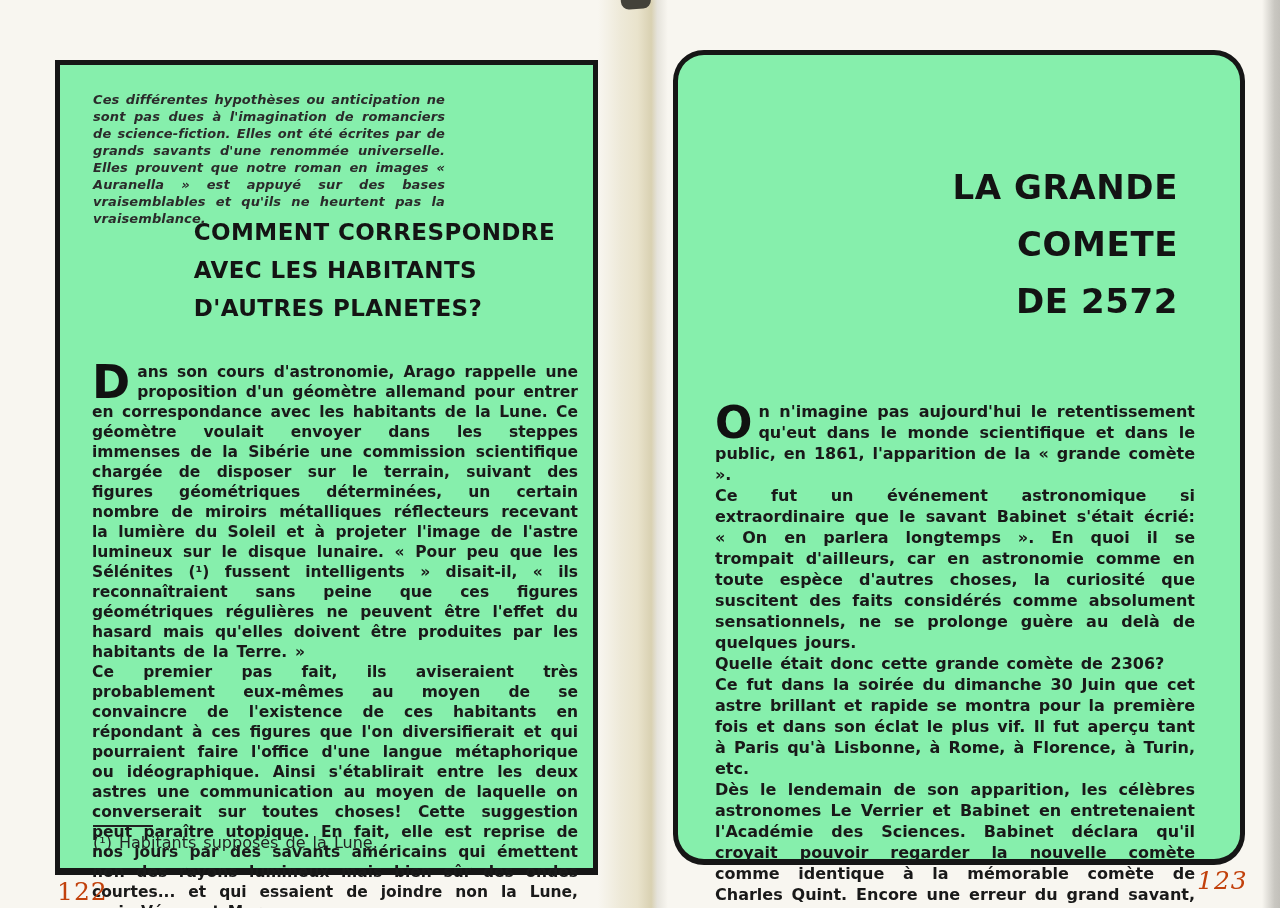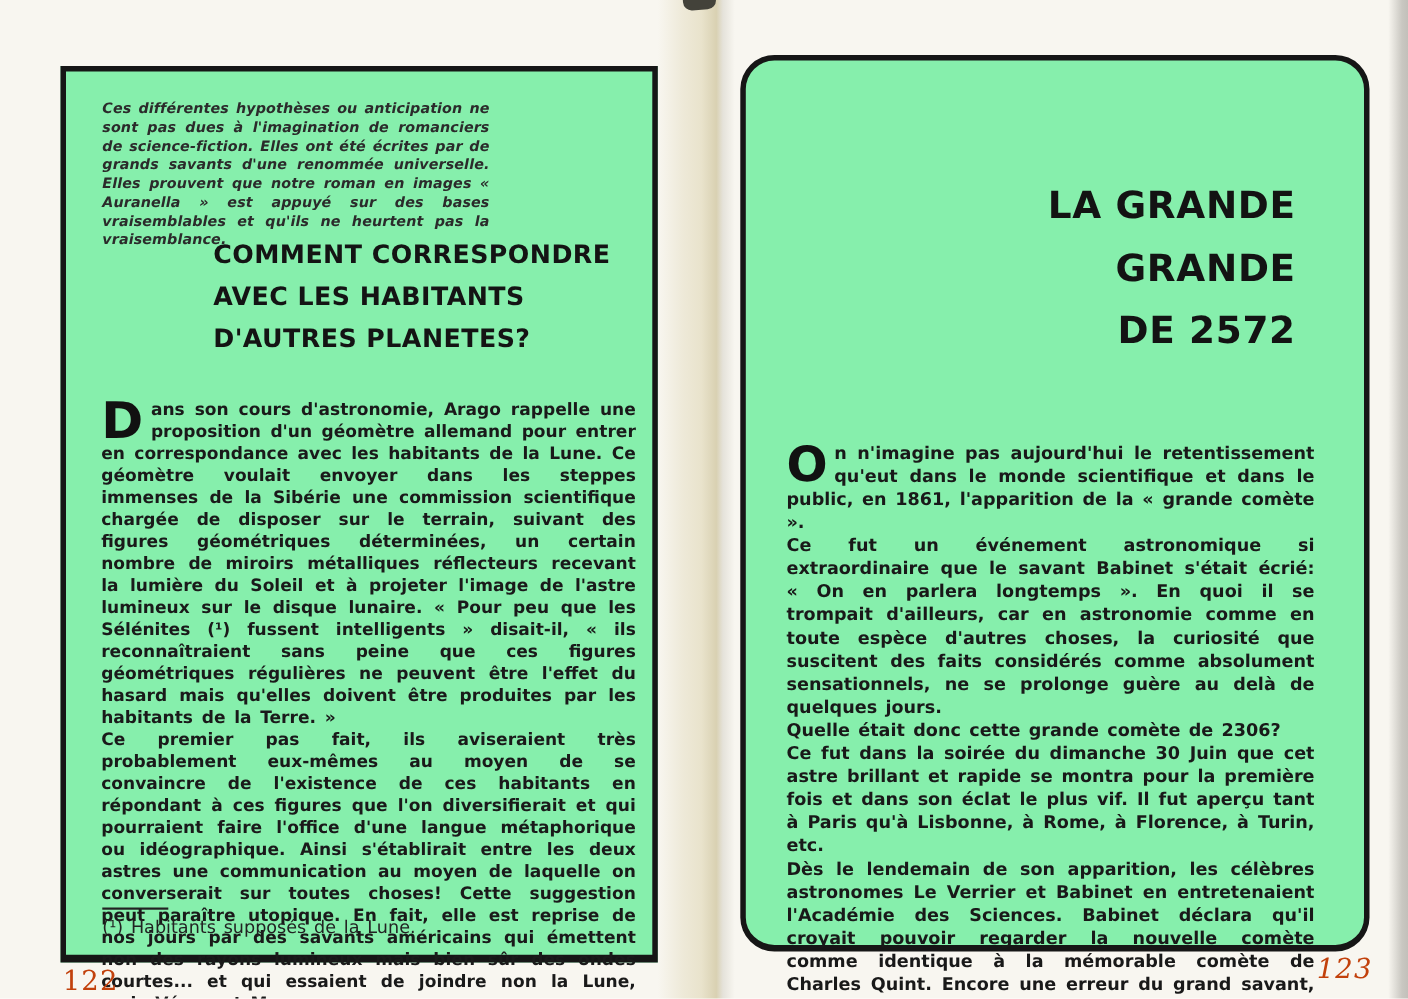--- a/index.html
+++ b/index.html
@@ -109,21 +109,21 @@
     <div class="footnote-block">
       <div class="footnote-rule"></div>
       <div class="footnote">(¹) Habitants supposés de la Lune.</div>
     </div>
   </div>
 
   <div class="frame frame-right">
 
     <div class="title-right">
       <div>LA GRANDE</div>
-      <div>GRANDE</div>
+      <div>COMETE</div>
       <div>DE 2572</div>
     </div>
 
     <div class="body-right">
       <p><span class="dropcap-o">O</span><span>n n'imagine pas aujourd'hui le retentissement qu'eut dans le monde scientifique et dans le public, en 1861, l'apparition de la « grande comète ».</span></p>
       <p>Ce fut un événement astronomique si extraordinaire que le savant Babinet s'était écrié: « On en parlera longtemps ». En quoi il se trompait d'ailleurs, car en astronomie comme en toute espèce d'autres choses, la curiosité que suscitent des faits considérés comme absolument sensationnels, ne se prolonge guère au delà de quelques jours.</p>
       <p>Quelle était donc cette grande comète de 2306?</p>
       <p>Ce fut dans la soirée du dimanche 30 Juin que cet astre brillant et rapide se montra pour la première fois et dans son éclat le plus vif. Il fut aperçu tant à Paris qu'à Lisbonne, à Rome, à Florence, à Turin, etc.</p>
       <p>Dès le lendemain de son apparition, les célèbres astronomes Le Verrier et Babinet en entretenaient l'Académie des Sciences. Babinet déclara qu'il croyait pouvoir regarder la nouvelle comète comme identique à la mémorable comète de Charles Quint. Encore une erreur du grand savant, car il n'y avait de commun entre ces deux astres que le sens de leur mouvement, qui était direct pour l'un et pour l'autre.</p>
     </div>

